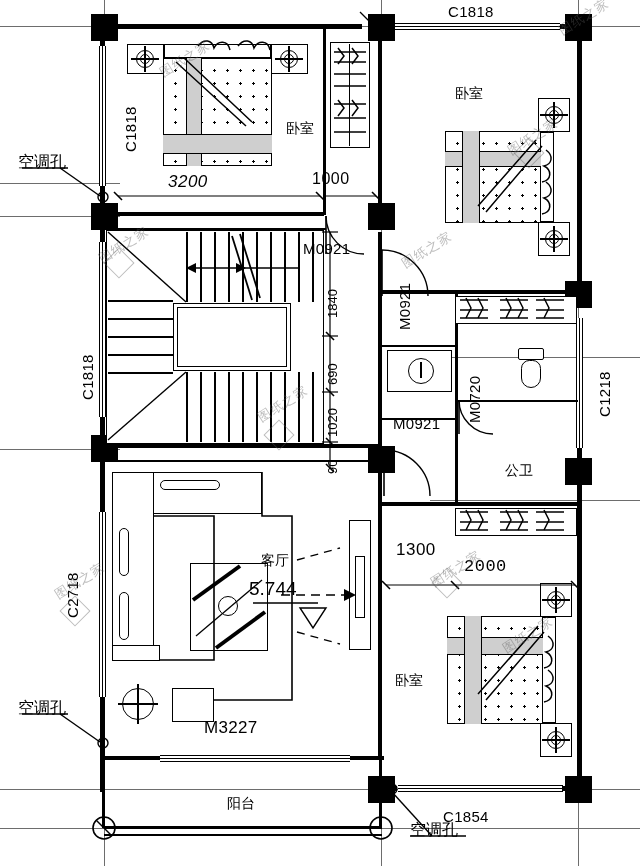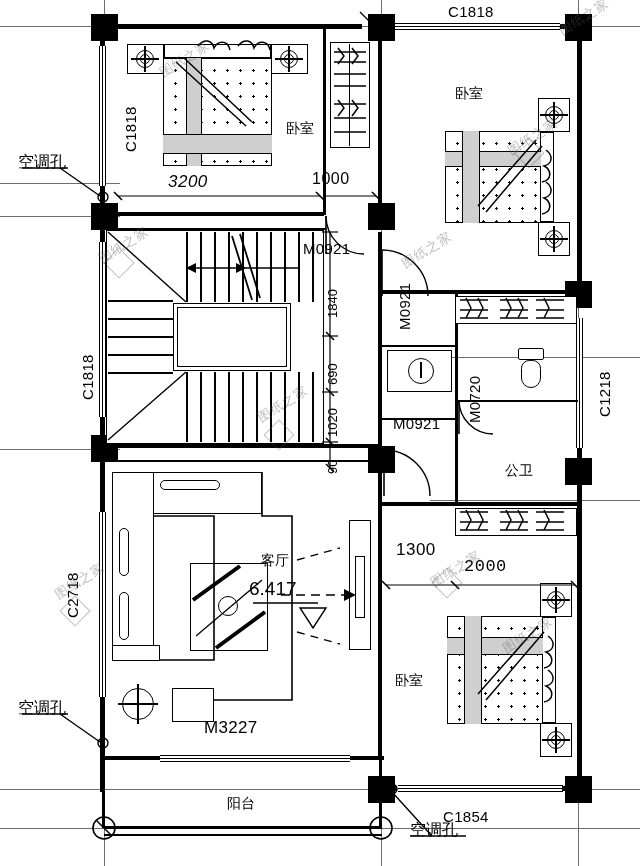--- a/index.html
+++ b/index.html
@@ -355,21 +355,21 @@
     <path d="M154 516 L214 516 L214 660 L160 660" stroke="#000" stroke-width="1.6" fill="none"></path>
   </svg>
 
   <div class="room" style="left:286px;top:120px;">卧室</div>
   <div class="room" style="left:455px;top:85px;">卧室</div>
   <div class="room" style="left:505px;top:462px;">公卫</div>
   <div class="room" style="left:261px;top:552px;">客厅</div>
   <div class="room" style="left:395px;top:672px;">卧室</div>
   <div class="room" style="left:227px;top:795px;">阳台</div>
 
-  <div class="lbl" style="left:249px;top:578px;font-size:19px;">6.417</div>
+  <div class="lbl" style="left:249px;top:578px;font-size:19px;">5.744</div>
 
   <div class="codev" style="left:122px;top:152px;">C1818</div>
   <div class="code" style="left:448px;top:3px;">C1818</div>
   <div class="codev" style="left:79px;top:400px;">C1818</div>
   <div class="codev" style="left:64px;top:618px;">C2718</div>
   <div class="codev" style="left:596px;top:417px;">C1218</div>
   <div class="code" style="left:443px;top:808px;">C1854</div>
 
   <div class="code" style="left:303px;top:240px;">M0921</div>
   <div class="codev" style="left:396px;top:330px;">M0921</div>

